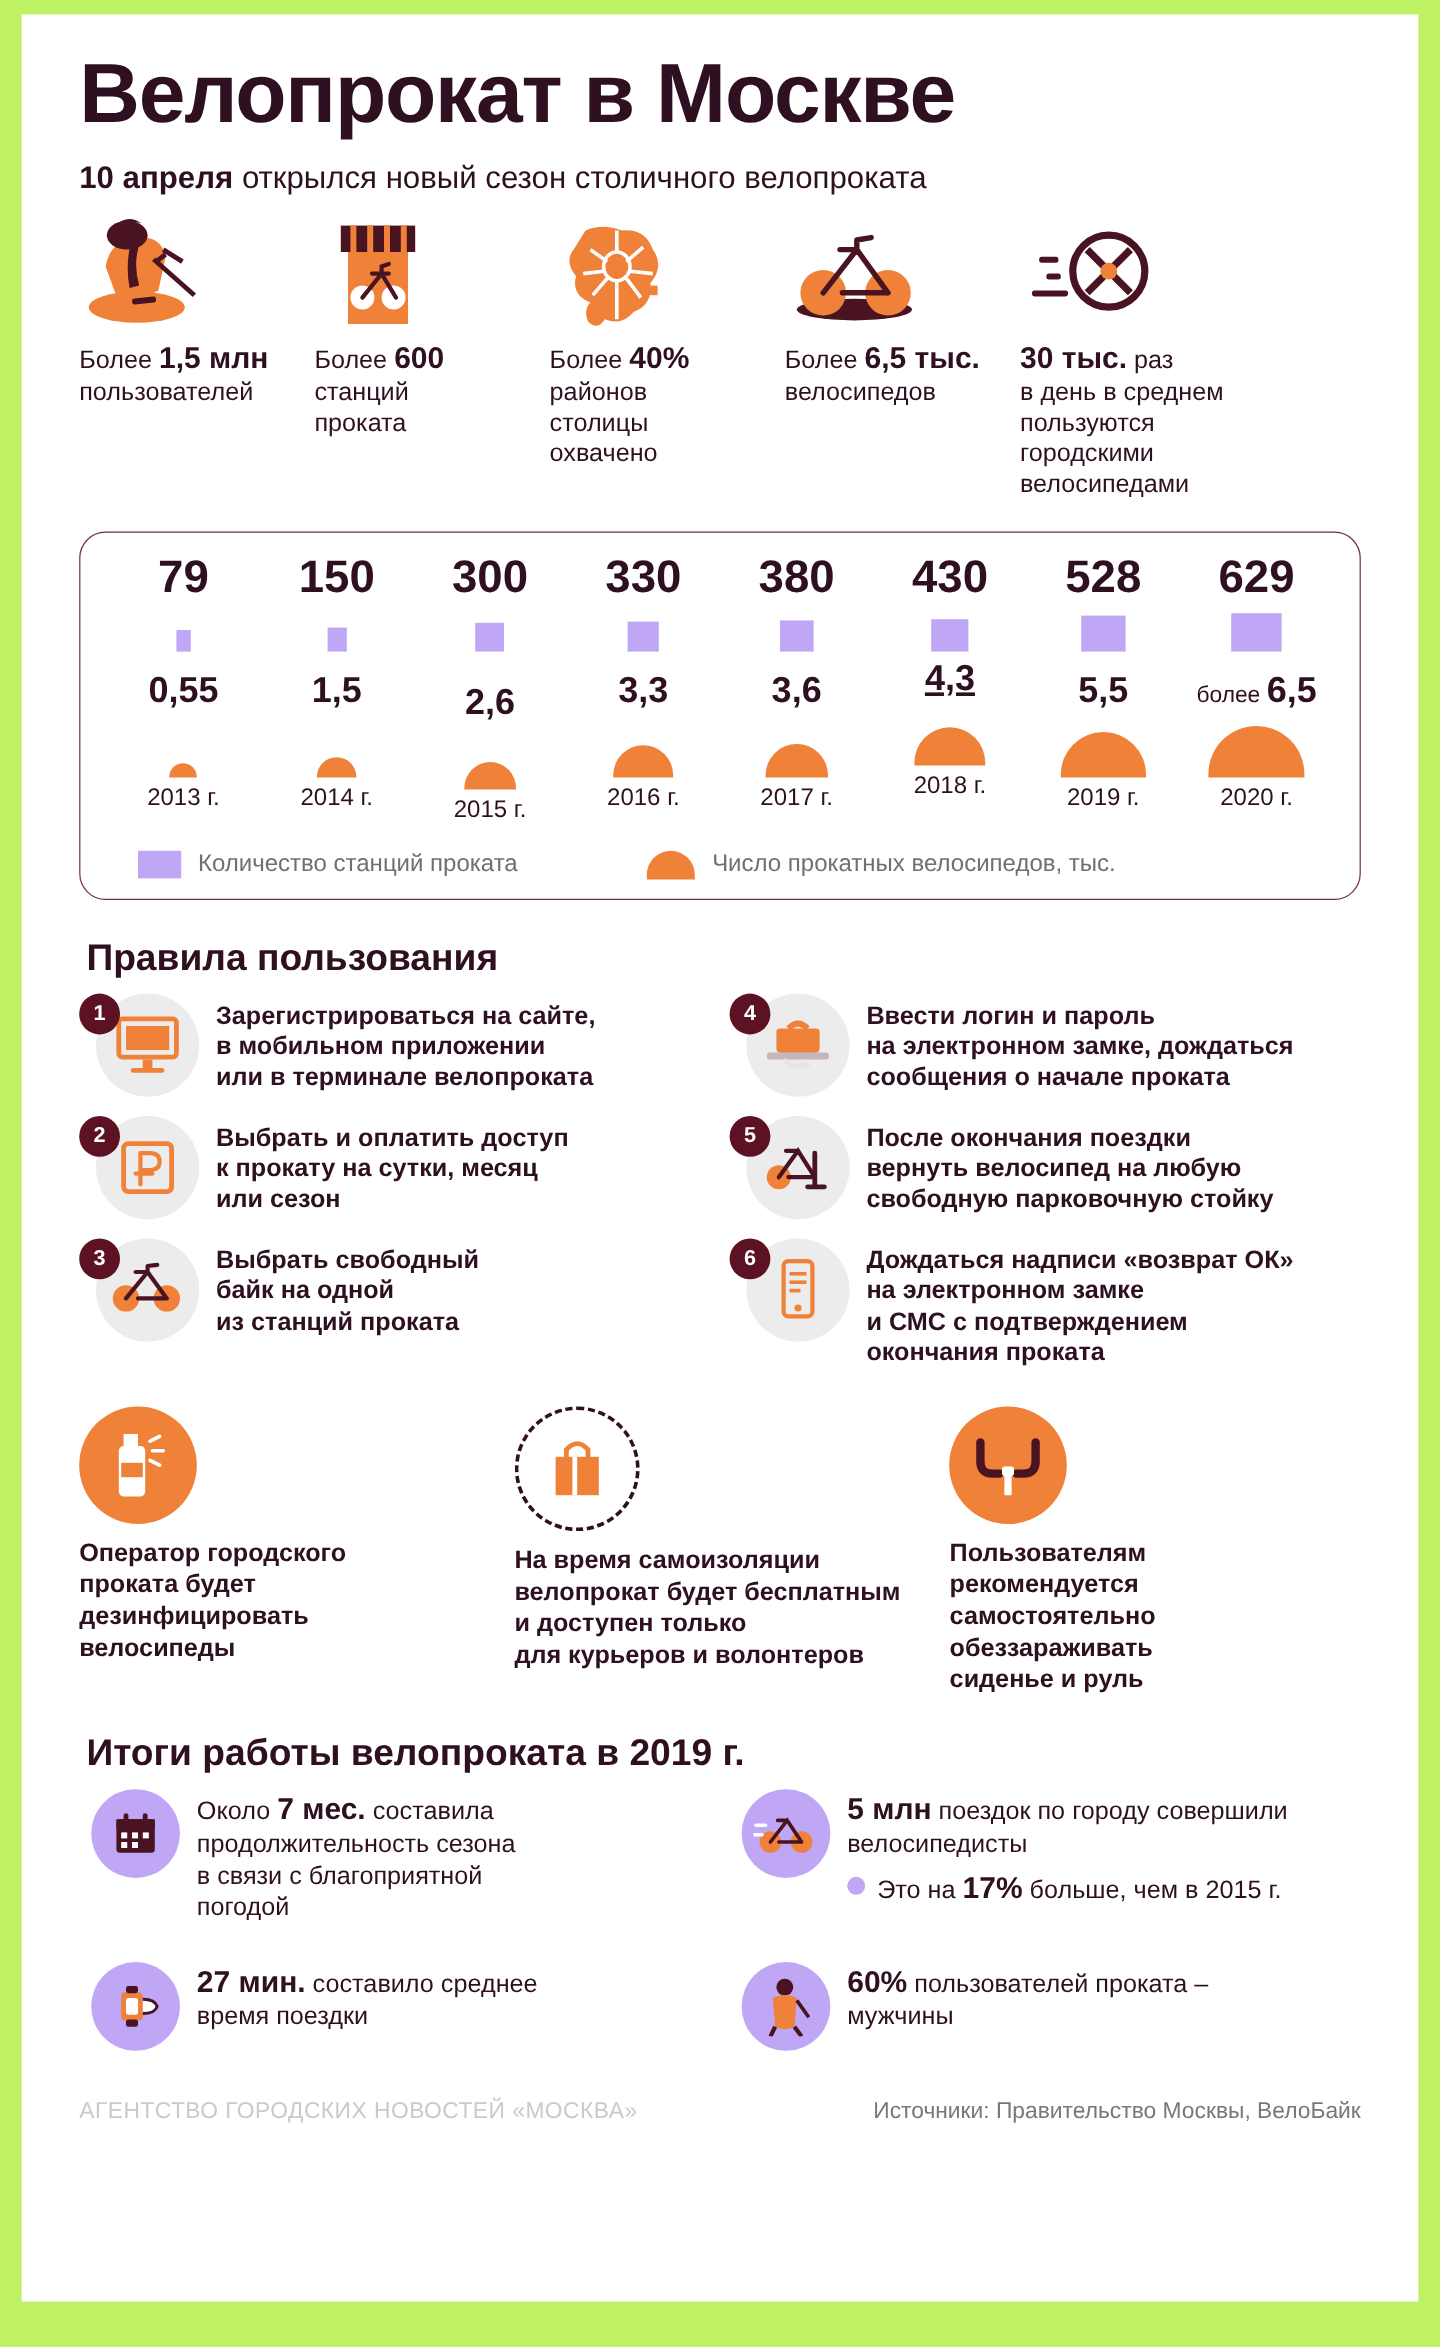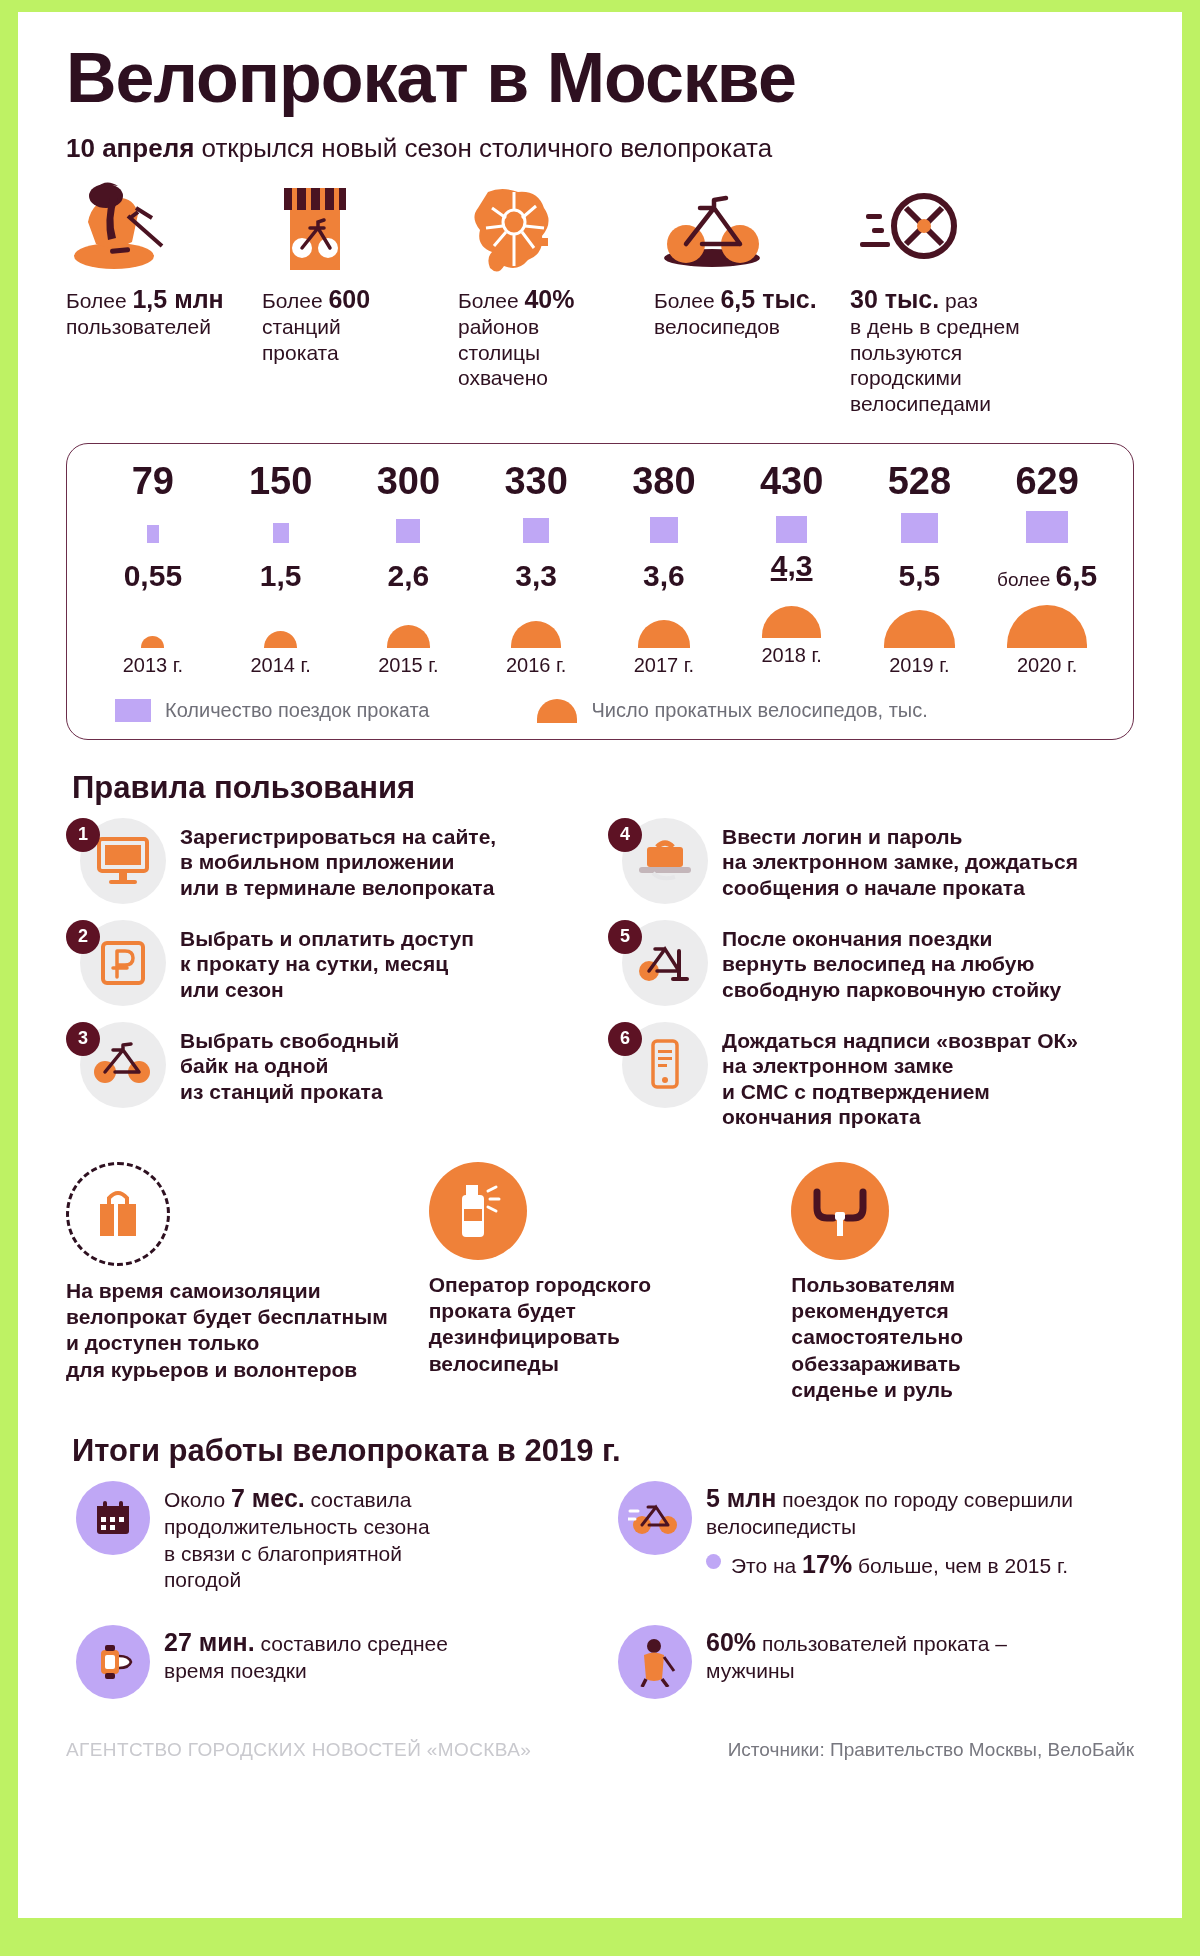--- a/index.html
+++ b/index.html
@@ -345,21 +345,21 @@
             <div class="bk-dome-wrap">
               <div class="bk-dome" style="width: 32.3px; height: 16.8px;"></div>
             </div>
             <div class="yr">2014 г.</div>
           </div>
           <div class="chart-col">
             <div class="st-val">300</div>
             <div class="st-bar-wrap">
               <div class="st-bar" style="width: 24.2px; height: 23.6px;"></div>
             </div>
-            <div class="bk-val" style="margin-top: 18px;">2,6</div>
+            <div class="bk-val" style="margin-top: 28px;">2,6</div>
             <div class="bk-dome-wrap">
               <div class="bk-dome" style="width: 42.8px; height: 22.6px;"></div>
             </div>
             <div class="yr">2015 г.</div>
           </div>
           <div class="chart-col">
             <div class="st-val">330</div>
             <div class="st-bar-wrap">
               <div class="st-bar" style="width: 25.8px; height: 24.4px;"></div>
             </div>
@@ -409,21 +409,21 @@
             </div>
             <div class="bk-val" style="margin-top: 18px;"><span class="pre">более </span>6,5</div>
             <div class="bk-dome-wrap">
               <div class="bk-dome" style="width: 80px; height: 43px;"></div>
             </div>
             <div class="yr">2020 г.</div>
           </div>
         </div>
     <div class="legend">
       <div class="legend-chip"></div>
-      <div class="legend-txt">Количество поездок проката</div>
+      <div class="legend-txt">Количество станций проката</div>
       <div class="legend-gap"></div>
       <div class="legend-dome"></div>
       <div class="legend-txt">Число прокатных велосипедов, тыс.</div>
     </div>
   </div>
 
   <div class="sec-head">Правила пользования</div>
   <div class="rules">
     <div class="rules-col">
 
@@ -515,45 +515,45 @@
         <div class="rule-txt" style="white-space:pre-line">Дождаться надписи «возврат ОК»
 на электронном замке
 и СМС с подтверждением
 окончания проката</div>
       </div>
     </div>
   </div>
 
   <div class="covid">
     <div class="covid-item">
-      <div class="covid-icon dashed">
-        <svg width="52" height="56" viewBox="0 0 52 56">
-          <rect x="8" y="18" width="36" height="32" fill="#ef8139"></rect>
-          <path d="M17 20 L17 12 q9 -10 18 0 L35 20" stroke="#ef8139" stroke-width="4" fill="none"></path>
-          <rect x="22" y="18" width="4" height="32" fill="#fff"></rect>
-        </svg>
-      </div>
-      <div class="covid-txt" style="white-space:pre-line">На время самоизоляции
-велопрокат будет бесплатным
-и доступен только
-для курьеров и волонтеров</div>
-    </div>
-    <div class="covid-item">
       <div class="covid-icon solid">
         <svg width="56" height="64" viewBox="0 0 56 64">
           <rect x="16" y="6" width="12" height="10" fill="#fff"></rect>
           <rect x="12" y="16" width="22" height="42" rx="4" fill="#fff"></rect>
           <rect x="14" y="30" width="18" height="12" fill="#ef8139"></rect>
           <path d="M38 12 L46 8 M40 20 L49 20 M38 28 L46 32" stroke="#fff" stroke-width="3" stroke-linecap="round"></path>
         </svg>
       </div>
       <div class="covid-txt" style="white-space:pre-line">Оператор городского
 проката будет
 дезинфицировать
 велосипеды</div>
+    </div>
+    <div class="covid-item">
+      <div class="covid-icon dashed">
+        <svg width="52" height="56" viewBox="0 0 52 56">
+          <rect x="8" y="18" width="36" height="32" fill="#ef8139"></rect>
+          <path d="M17 20 L17 12 q9 -10 18 0 L35 20" stroke="#ef8139" stroke-width="4" fill="none"></path>
+          <rect x="22" y="18" width="4" height="32" fill="#fff"></rect>
+        </svg>
+      </div>
+      <div class="covid-txt" style="white-space:pre-line">На время самоизоляции
+велопрокат будет бесплатным
+и доступен только
+для курьеров и волонтеров</div>
     </div>
     <div class="covid-item">
       <div class="covid-icon solid">
         <svg width="62" height="58" viewBox="0 0 62 58">
           <path d="M8 10 L8 26 q0 10 10 10 L24 36" stroke="#4a1322" stroke-width="7" fill="none" stroke-linecap="round"></path>
           <path d="M54 10 L54 26 q0 10 -10 10 L38 36" stroke="#4a1322" stroke-width="7" fill="none" stroke-linecap="round"></path>
           <rect x="26" y="30" width="10" height="8" rx="2" fill="#fff"></rect>
           <rect x="28" y="38" width="6" height="16" fill="#fff"></rect>
         </svg>
       </div>

